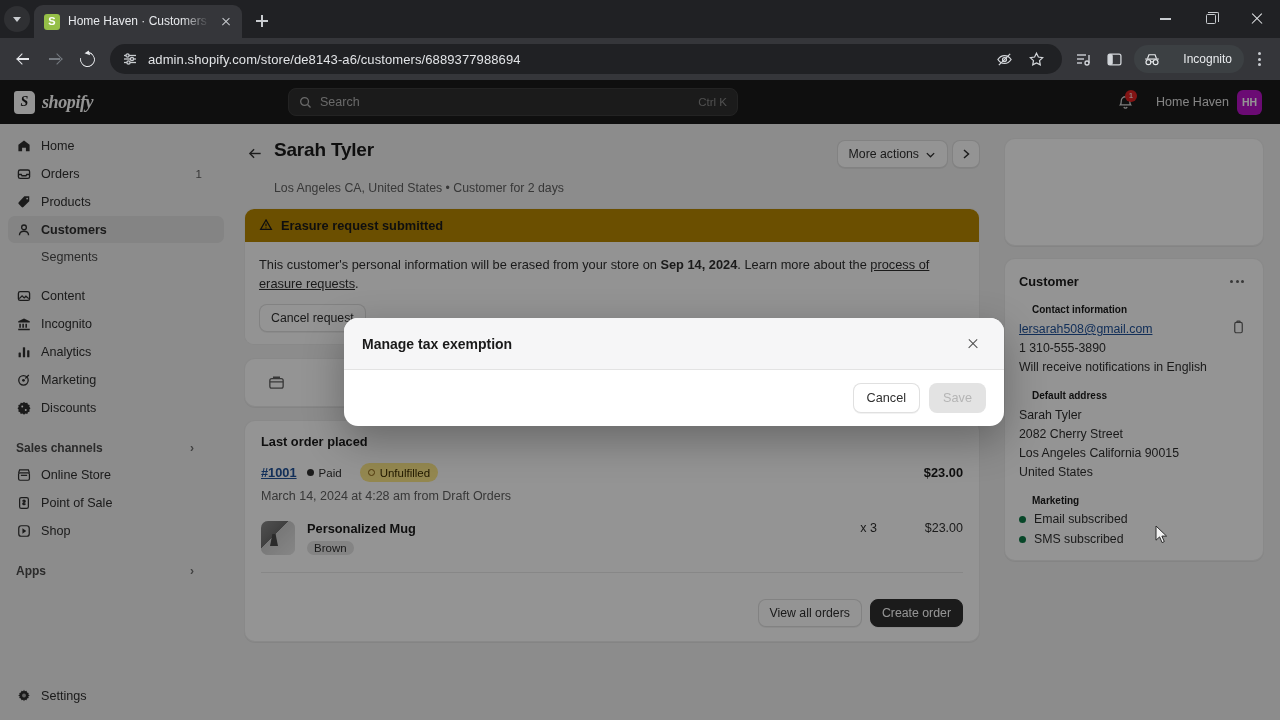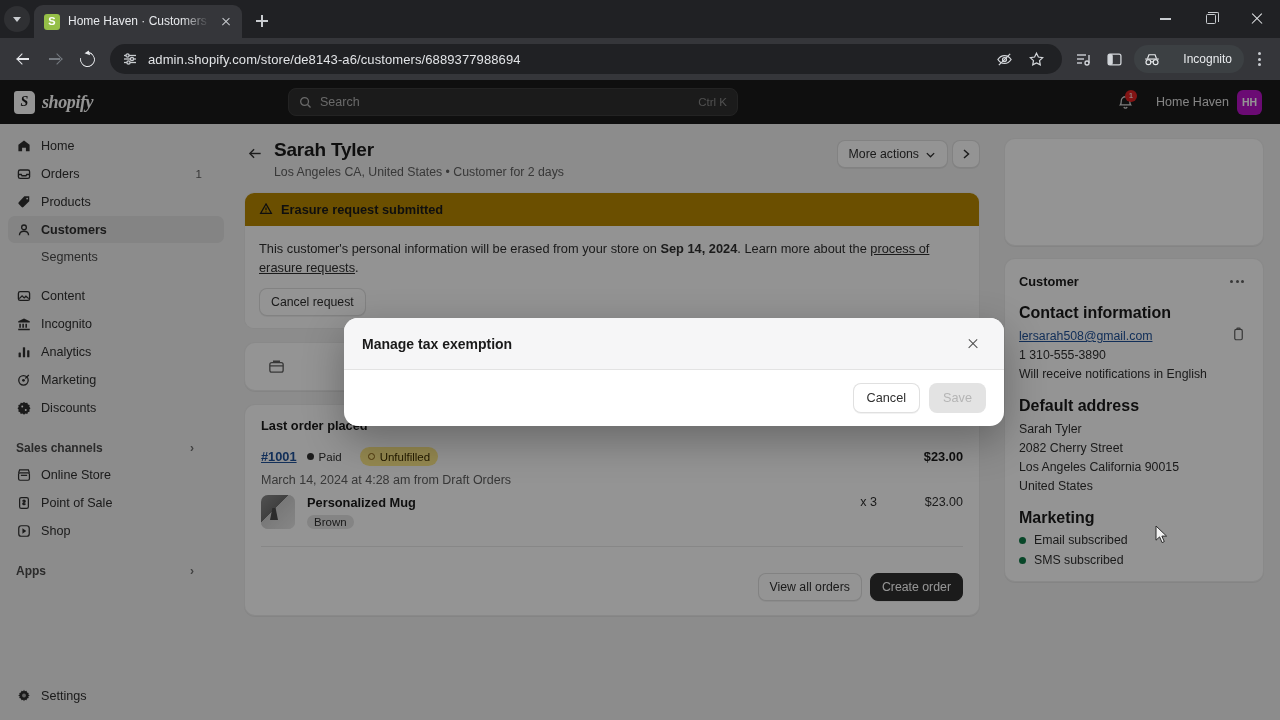--- a/index.html
+++ b/index.html
@@ -141,21 +141,21 @@
   .nav-section .sec-chev { margin-left:auto; padding-right:22px; color:#707070; font-size:12px;}
   .nav-spacer { flex:1; }
   .nav-bottom { padding-bottom:20px; }
 
   .sh-main { flex:1; padding: 14px 24px 0 12px; overflow:hidden; }
   .main-inner { max-width: 890px; }
 
   .page-head { display:flex; align-items:flex-start; gap:8px; }
   .back-btn { width:22px; height:22px; display:flex; align-items:center; justify-content:center; margin-top:4px; border-radius:6px;}
   .page-title { font-size:19px; font-weight:700; color:#1a1a1a; letter-spacing:-0.2px; line-height:1.3;}
-  .page-sub { font-size:12.3px; color:#616161; margin-top:2px; }
+  .page-sub { font-size:12.3px; color:#616161; margin-top:18px; }
   .head-actions { margin-left:auto; display:flex; align-items:center; gap:4px; margin-top:2px;}
   .btn {
     height:28px; border-radius:8px; display:flex; align-items:center; justify-content:center;
     font-size:12.3px; padding: 0 11px; gap:6px; background:#fff;
     border:1px solid rgba(0,0,0,0.12); color:#303030; box-shadow: 0 1px 0 rgba(0,0,0,0.05);
   }
   .btn-icon { width:28px; height:28px; padding:0; }
   .btn-primary { background:#303030; color:#fff; border-color:#303030; }
   .btn-disabled { background:#e3e3e3; color:#b5b5b5; border-color:transparent; box-shadow:none; }
 
@@ -190,21 +190,21 @@
     height:19px; border-radius:10px; display:inline-flex; align-items:center; gap:5px;
     padding: 0 8px; font-size:11.5px; color:#303030;
   }
   .pill-paid { background:transparent; padding-left:0; }
   .dot { width:7px; height:7px; border-radius:50%; background:#303030; display:inline-block;}
   .dot-hollow { width:7px;height:7px;border-radius:50%;border:1.5px solid #8a6116; box-sizing:border-box;}
   .pill-unf { background:#ffea8a; color:#3d2e00; }
   .order-amt { margin-left:auto; font-size:12.8px; font-weight:700; color:#1a1a1a; }
   .order-meta { font-size:12.5px; color:#616161; margin-top:7px; }
 
-  .line-item { display:flex; align-items:flex-start; gap:12px; margin-top:8px; padding-bottom:16px; border-bottom:1px solid #e8e8e8;}
+  .line-item { display:flex; align-items:flex-start; gap:12px; margin-top:18px; padding-bottom:16px; border-bottom:1px solid #e8e8e8;}
   .li-thumb {
     width:34px; height:34px; border-radius:7px; background:#e3e3e3; flex:0 0 34px; overflow:hidden; position:relative;
   }
   .li-thumb::before { content:''; position:absolute; left:0; top:0; width:34px; height:34px;
     background: linear-gradient(135deg,#8c8c8c 0%, #6f6f6f 40%, #cfcfcf 41%, #e8e8e8 100%); }
   .li-thumb::after { content:''; position:absolute; left:9px; top:13px; width:8px; height:12px; background:#4a4a4a; clip-path: polygon(30% 0,70% 0,100% 100%,0 100%);}
   .li-name { font-size:12.8px; font-weight:700; color:#1a1a1a; }
   .li-variant { display:inline-block; margin-top:5px; background:#e3e3e3; border-radius:7px; padding: 1px 7px; font-size:11.5px; color:#303030; }
   .li-qty { margin-left:auto; font-size:12.5px; color:#303030; padding-right:20px;}
   .li-price { font-size:12.5px; color:#303030; min-width:54px; text-align:right;}
@@ -214,21 +214,21 @@
   .sh-rail { width:276px; flex:0 0 276px; padding: 14px 16px 0 0; }
   .rail-card {
     background:#fff; border-radius:11px; border:1px solid rgba(0,0,0,0.07);
     box-shadow: 0 1px 0 rgba(0,0,0,0.05); padding: 12px 14px 14px 14px; margin-bottom:12px;
   }
   .rail-card.ghost { height:108px; padding:0; }
   .rail-head { display:flex; align-items:center; }
   .rail-title { font-size:12.8px; font-weight:700; color:#1a1a1a; }
   .rail-more { margin-left:auto; width:24px; height:20px; display:flex; align-items:center; justify-content:center; gap:2.5px; border-radius:6px;}
   .rail-more i { width:3px;height:3px;border-radius:50%;background:#616161;display:block;}
-  .rail-sub { font-size:16px; font-weight:700; color:#1a1a1a; margin-top:13px; }
+  .rail-sub { font-size:10px; font-weight:700; color:#1a1a1a; margin-top:13px;margin-left:13px; }
   .rail-line { font-size:12.3px; color:#303030; line-height:1.55; }
   .rail-link { font-size:12.3px; color:#1f5199; line-height:1.55;}
   .rail-row { display:flex; align-items:flex-start; }
   .copy-ico { margin-left:auto; width:18px; height:18px; flex:0 0 18px; }
   .rail-block { margin-top:5px; }
   .mk-item { display:flex; align-items:center; gap:8px; font-size:12.3px; color:#303030; margin-top:6px; }
   .mk-dot { width:7px; height:7px; border-radius:50%; background:#0f7b47; flex:0 0 7px; }
 
   
   .scrim { position:absolute; left:0; top:0; width:1280px; height:640px; background:rgba(0,0,0,0.42); z-index:20; }

